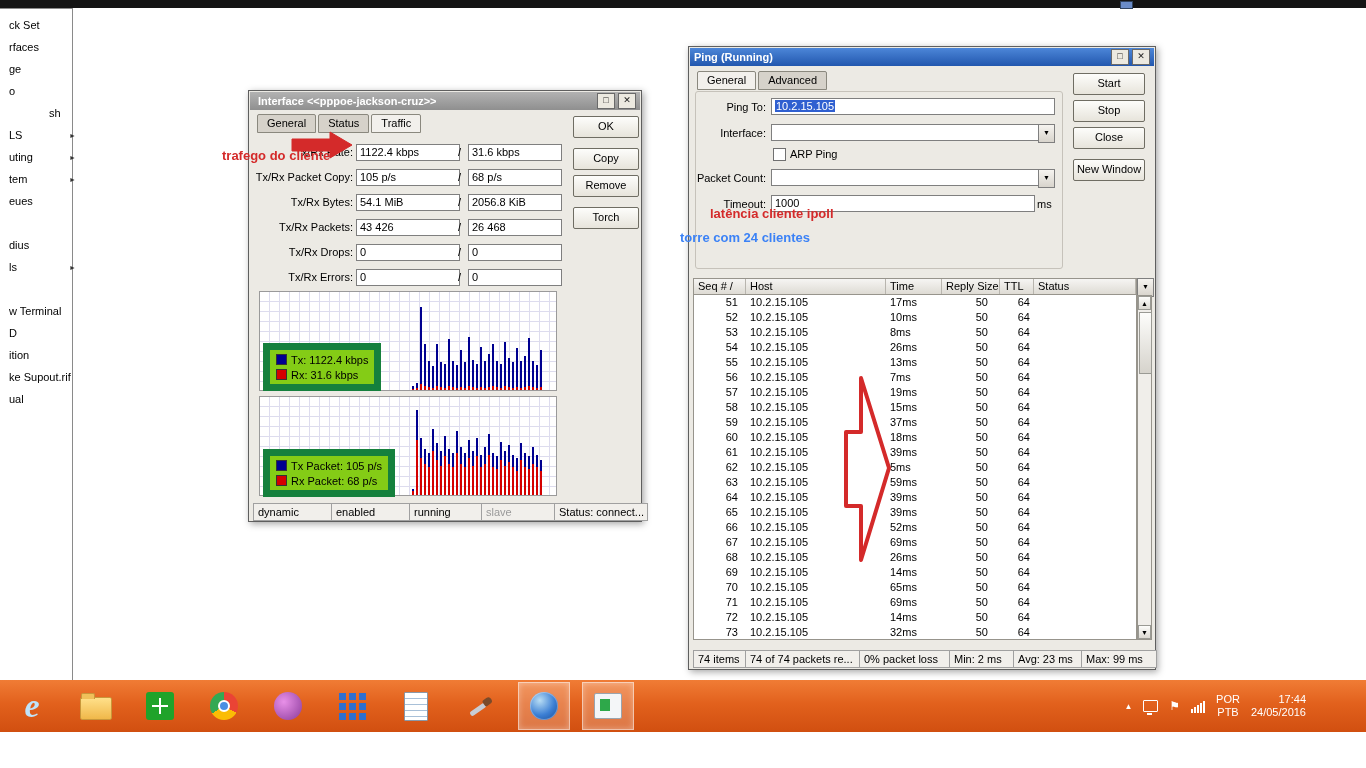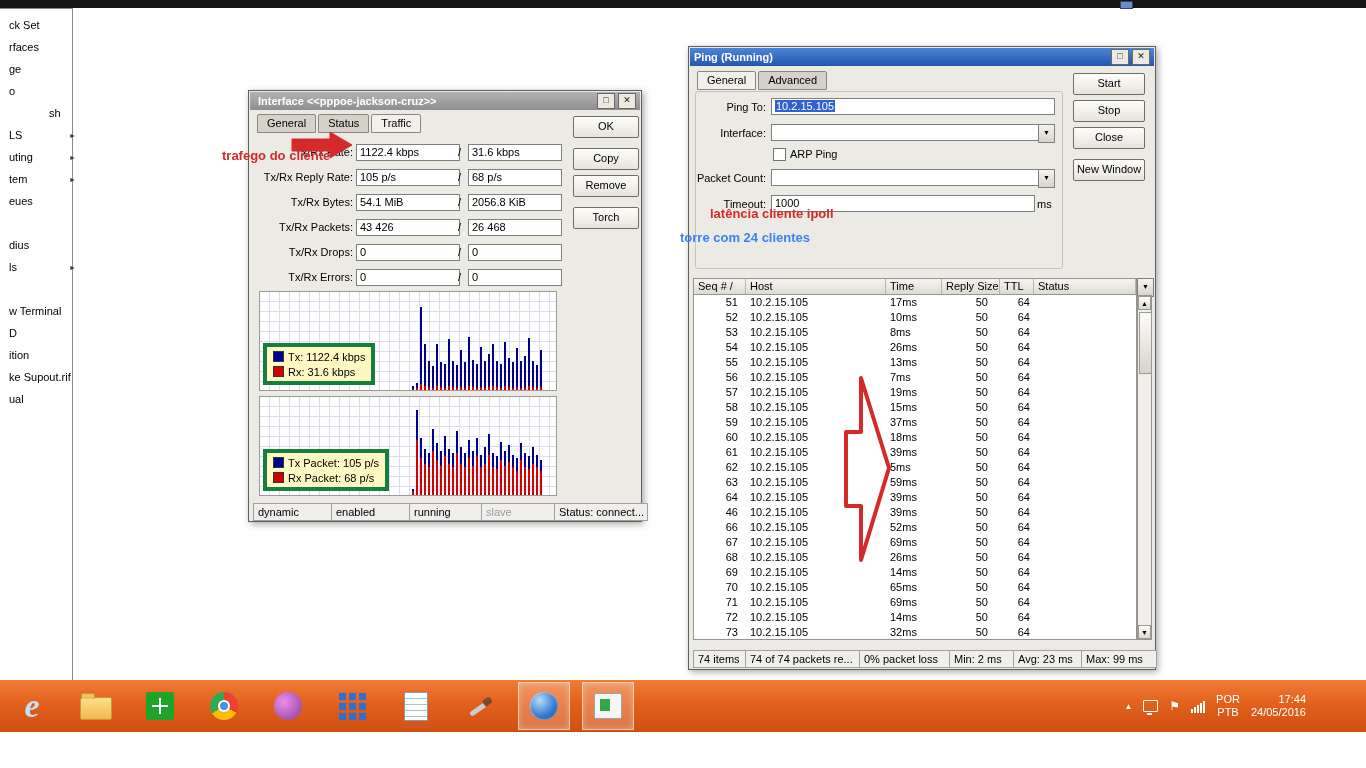--- a/index.html
+++ b/index.html
@@ -39,21 +39,21 @@
   .ddbtn{position:absolute;width:15px;height:17px;background:linear-gradient(#f6f4f0,#d8d4cc);border:1px solid #7f7f7f;
          font-size:7px;text-align:center;line-height:16px;cursor:pointer;}
   .check{position:absolute;width:11px;height:11px;background:#fff;border:1px solid #707070;cursor:pointer;}
   .groupbox{position:absolute;border:1px solid #c6c2ba;border-radius:3px;}
 
   
   .chart{position:absolute;background:#fff;border:1px solid #9a9a9a;overflow:hidden;
      background-image:repeating-linear-gradient(to right,transparent 0 9px,#dddcee 9px 10px),
                       repeating-linear-gradient(to bottom,transparent 0 9px,#dddcee 9px 10px);}
   .bar{position:absolute;bottom:0;width:2px;}
-  .legend{position:absolute;background:#fef9c3;border:4px solid #15803d;padding:2px 6px;z-index:4;}
+  .legend{position:absolute;background:#84cc16;border:7px solid #15803d;padding:2px 6px;z-index:4;}
   .lrow{display:flex;align-items:center;height:15px;white-space:nowrap;}
   .lsq{width:9px;height:9px;margin-right:4px;border:1px solid #333;}
 
   .scell{position:absolute;height:16px;line-height:16px;padding:0 4px;background:#f1efeb;
          border:1px solid #a0a0a0;overflow:hidden;white-space:nowrap;}
   .scell.dim{color:#9a9a9a;}
 
   
   .thead{position:absolute;display:flex;background:linear-gradient(#f6f5f3,#dedbd4);border:1px solid #97948c;height:17px;box-sizing:border-box;}
   .hcell{border-right:1px solid #b8b5ae;padding-left:4px;line-height:15px;overflow:hidden;white-space:nowrap;box-sizing:border-box;}
@@ -165,21 +165,21 @@
   <div class="tabstrip" style="left:8px;top:23px;">
       <div class="tab">General</div>
       <div class="tab">Status</div>
       <div class="tab active">Traffic</div>
     </div>
   <div>
       <div class="flabel" style="left: 0px; top: 54px; width: 104px;">Tx/Rx Rate:</div>
       <div class="inp" style="left: 107px; top: 53px; width: 96px;">1122.4 kbps</div>
       <div class="slash" style="position: absolute; left: 209px; top: 53px;">/</div>
       <div class="inp" style="left: 219px; top: 53px; width: 86px;">31.6 kbps</div>
-      <div class="flabel" style="left: 0px; top: 79px; width: 104px;">Tx/Rx Reply Rate:</div>
+      <div class="flabel" style="left: 0px; top: 79px; width: 104px;">Tx/Rx Packet Copy:</div>
       <div class="inp" style="left: 107px; top: 78px; width: 96px;">105 p/s</div>
       <div class="slash" style="position: absolute; left: 209px; top: 78px;">/</div>
       <div class="inp" style="left: 219px; top: 78px; width: 86px;">68 p/s</div>
       <div class="flabel" style="left: 0px; top: 104px; width: 104px;">Tx/Rx Bytes:</div>
       <div class="inp" style="left: 107px; top: 103px; width: 96px;">54.1 MiB</div>
       <div class="slash" style="position: absolute; left: 209px; top: 103px;">/</div>
       <div class="inp" style="left: 219px; top: 103px; width: 86px;">2056.8 KiB</div>
       <div class="flabel" style="left: 0px; top: 129px; width: 104px;">Tx/Rx Packets:</div>
       <div class="inp" style="left: 107px; top: 128px; width: 96px;">43 426</div>
       <div class="slash" style="position: absolute; left: 209px; top: 128px;">/</div>
@@ -523,21 +523,21 @@
       </div>
       <div class="prow">
         <div class="pc pc0">64</div>
         <div class="pc pc1">10.2.15.105</div>
         <div class="pc pc2">39ms</div>
         <div class="pc pc3">50</div>
         <div class="pc pc4">64</div>
         <div class="pc pc5"></div>
       </div>
       <div class="prow">
-        <div class="pc pc0">46</div>
+        <div class="pc pc0">65</div>
         <div class="pc pc1">10.2.15.105</div>
         <div class="pc pc2">39ms</div>
         <div class="pc pc3">50</div>
         <div class="pc pc4">64</div>
         <div class="pc pc5"></div>
       </div>
       <div class="prow">
         <div class="pc pc0">66</div>
         <div class="pc pc1">10.2.15.105</div>
         <div class="pc pc2">52ms</div>

